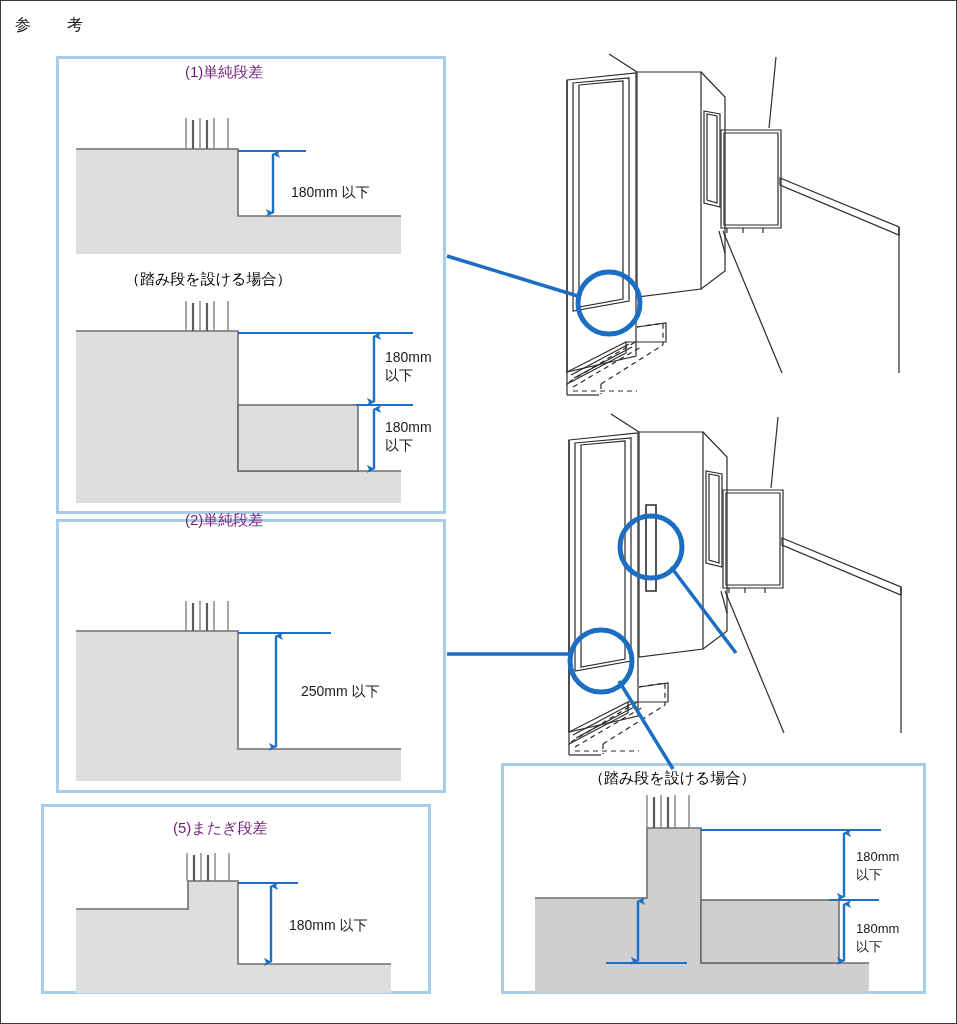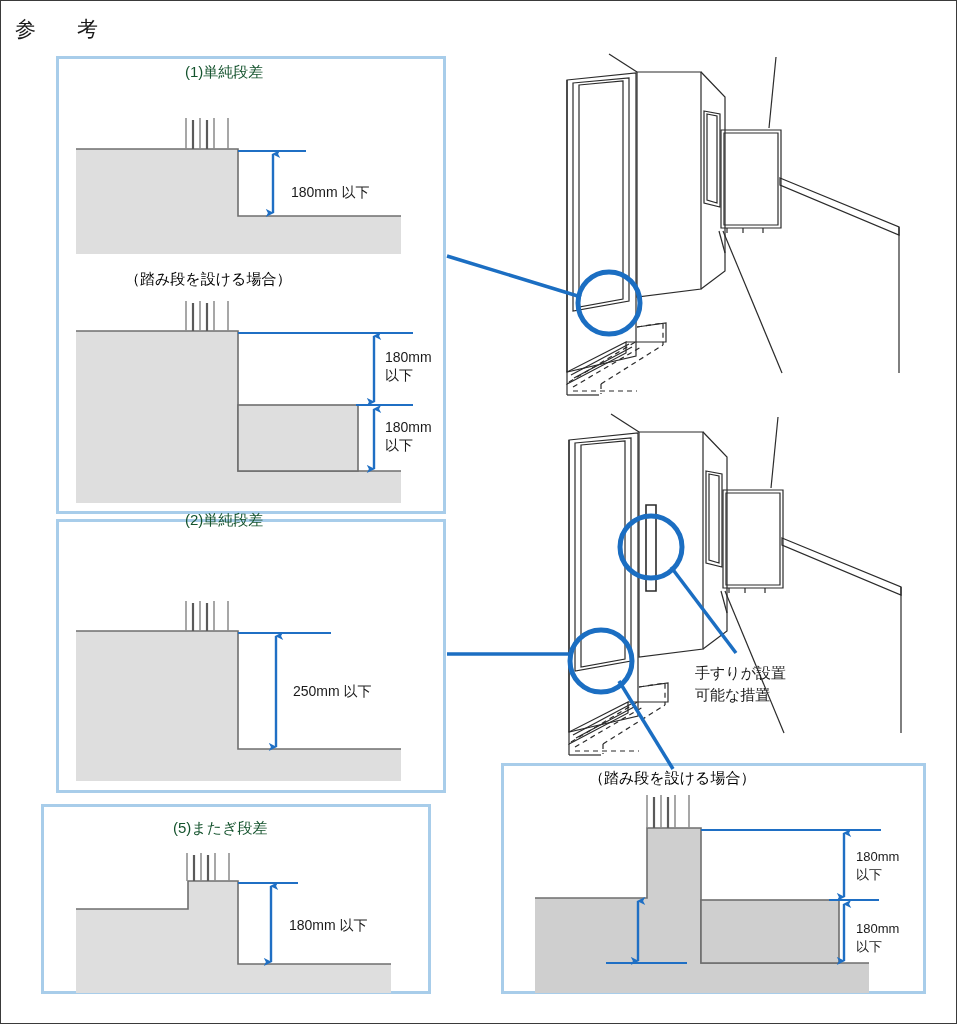--- a/index.html
+++ b/index.html
@@ -16,35 +16,35 @@
     height: 1024px;
     background: #ffffff;
     border: 1px solid #3a3a3a;
     box-sizing: border-box;
     overflow: hidden;
   }
   #page-title {
     position: absolute;
     left: 14px;
     top: 14px;
-    font-size: 21px;
+    font-size: 16px;
     letter-spacing: 10px;
     color: #1a1a1a;
     font-weight: normal;
   }
   .bluebox {
     position: absolute;
     border: 3px solid #a8cdea;
     box-sizing: border-box;
     background: transparent;
   }
   .panel-title {
     position: absolute;
     font-size: 15px;
-    color: #14532d;
+    color: #701a75;
     white-space: nowrap;
   }
   .sub-title {
     position: absolute;
     font-size: 15px;
     color: #000000;
     white-space: nowrap;
   }
   .dimlabel {
     position: absolute;
@@ -93,21 +93,21 @@
   <div class="dimlabel" style="left:384px; top:366px;">以下</div>
   <div class="dimlabel" style="left:384px; top:418px;">180mm</div>
   <div class="dimlabel" style="left:384px; top:436px;">以下</div>
 
   <div class="bluebox" style="left:55px; top:518px; width:390px; height:274px;"></div>
 
   <div class="panel-title" style="left:184px; top:510px;">(2)単純段差</div>
 
   <div class="roomlabel" style="left:104px; top:758px;">居室</div>
   <div class="roomlabel" style="left:245px; top:758px;">バルコニー</div>
-  <div class="dimlabel" style="left:292px; top:682px;">250mm 以下</div>
+  <div class="dimlabel" style="left:300px; top:682px;">250mm 以下</div>
 
   <div class="bluebox" style="left:40px; top:803px; width:390px; height:190px;"></div>
 
   <div class="panel-title" style="left:172px; top:818px;">(5)またぎ段差</div>
 
   <div class="roomlabel" style="left:96px; top:971px;">居室</div>
   <div class="roomlabel" style="left:243px; top:971px;">バルコニー</div>
   <div class="dimlabel" style="left:288px; top:916px;">180mm 以下</div>
 
   <div class="bluebox" style="left:500px; top:762px; width:425px; height:231px;"></div>
@@ -120,24 +120,20 @@
 
   <div class="dimlabel small" style="left:569px; top:925px;">180mm</div>
   <div class="dimlabel small" style="left:569px; top:943px;">以下</div>
 
   <div class="dimlabel small" style="left:855px; top:848px;">180mm</div>
   <div class="dimlabel small" style="left:855px; top:866px;">以下</div>
 
   <div class="dimlabel small" style="left:855px; top:920px;">180mm</div>
   <div class="dimlabel small" style="left:855px; top:938px;">以下</div>
 
-  <div class="callout-label" style="left:694px; top:661px;">
-    <div>手すりが設置</div>
-    <div>可能な措置</div>
-  </div>
 
   <svg class="svg-layer" width="957" height="1024" viewBox="0 0 957 1024">
     <defs>
       <marker id="arrUp" markerWidth="9" markerHeight="9" refX="4.5" refY="1.2" orient="auto-start-reverse" markerUnits="userSpaceOnUse">
         <path d="M4.5 0 L8.6 8.4 L4.5 6.3 L0.4 8.4 Z" fill="#1f6fc4"></path>
       </marker>
     </defs>
 
     <g>
 

